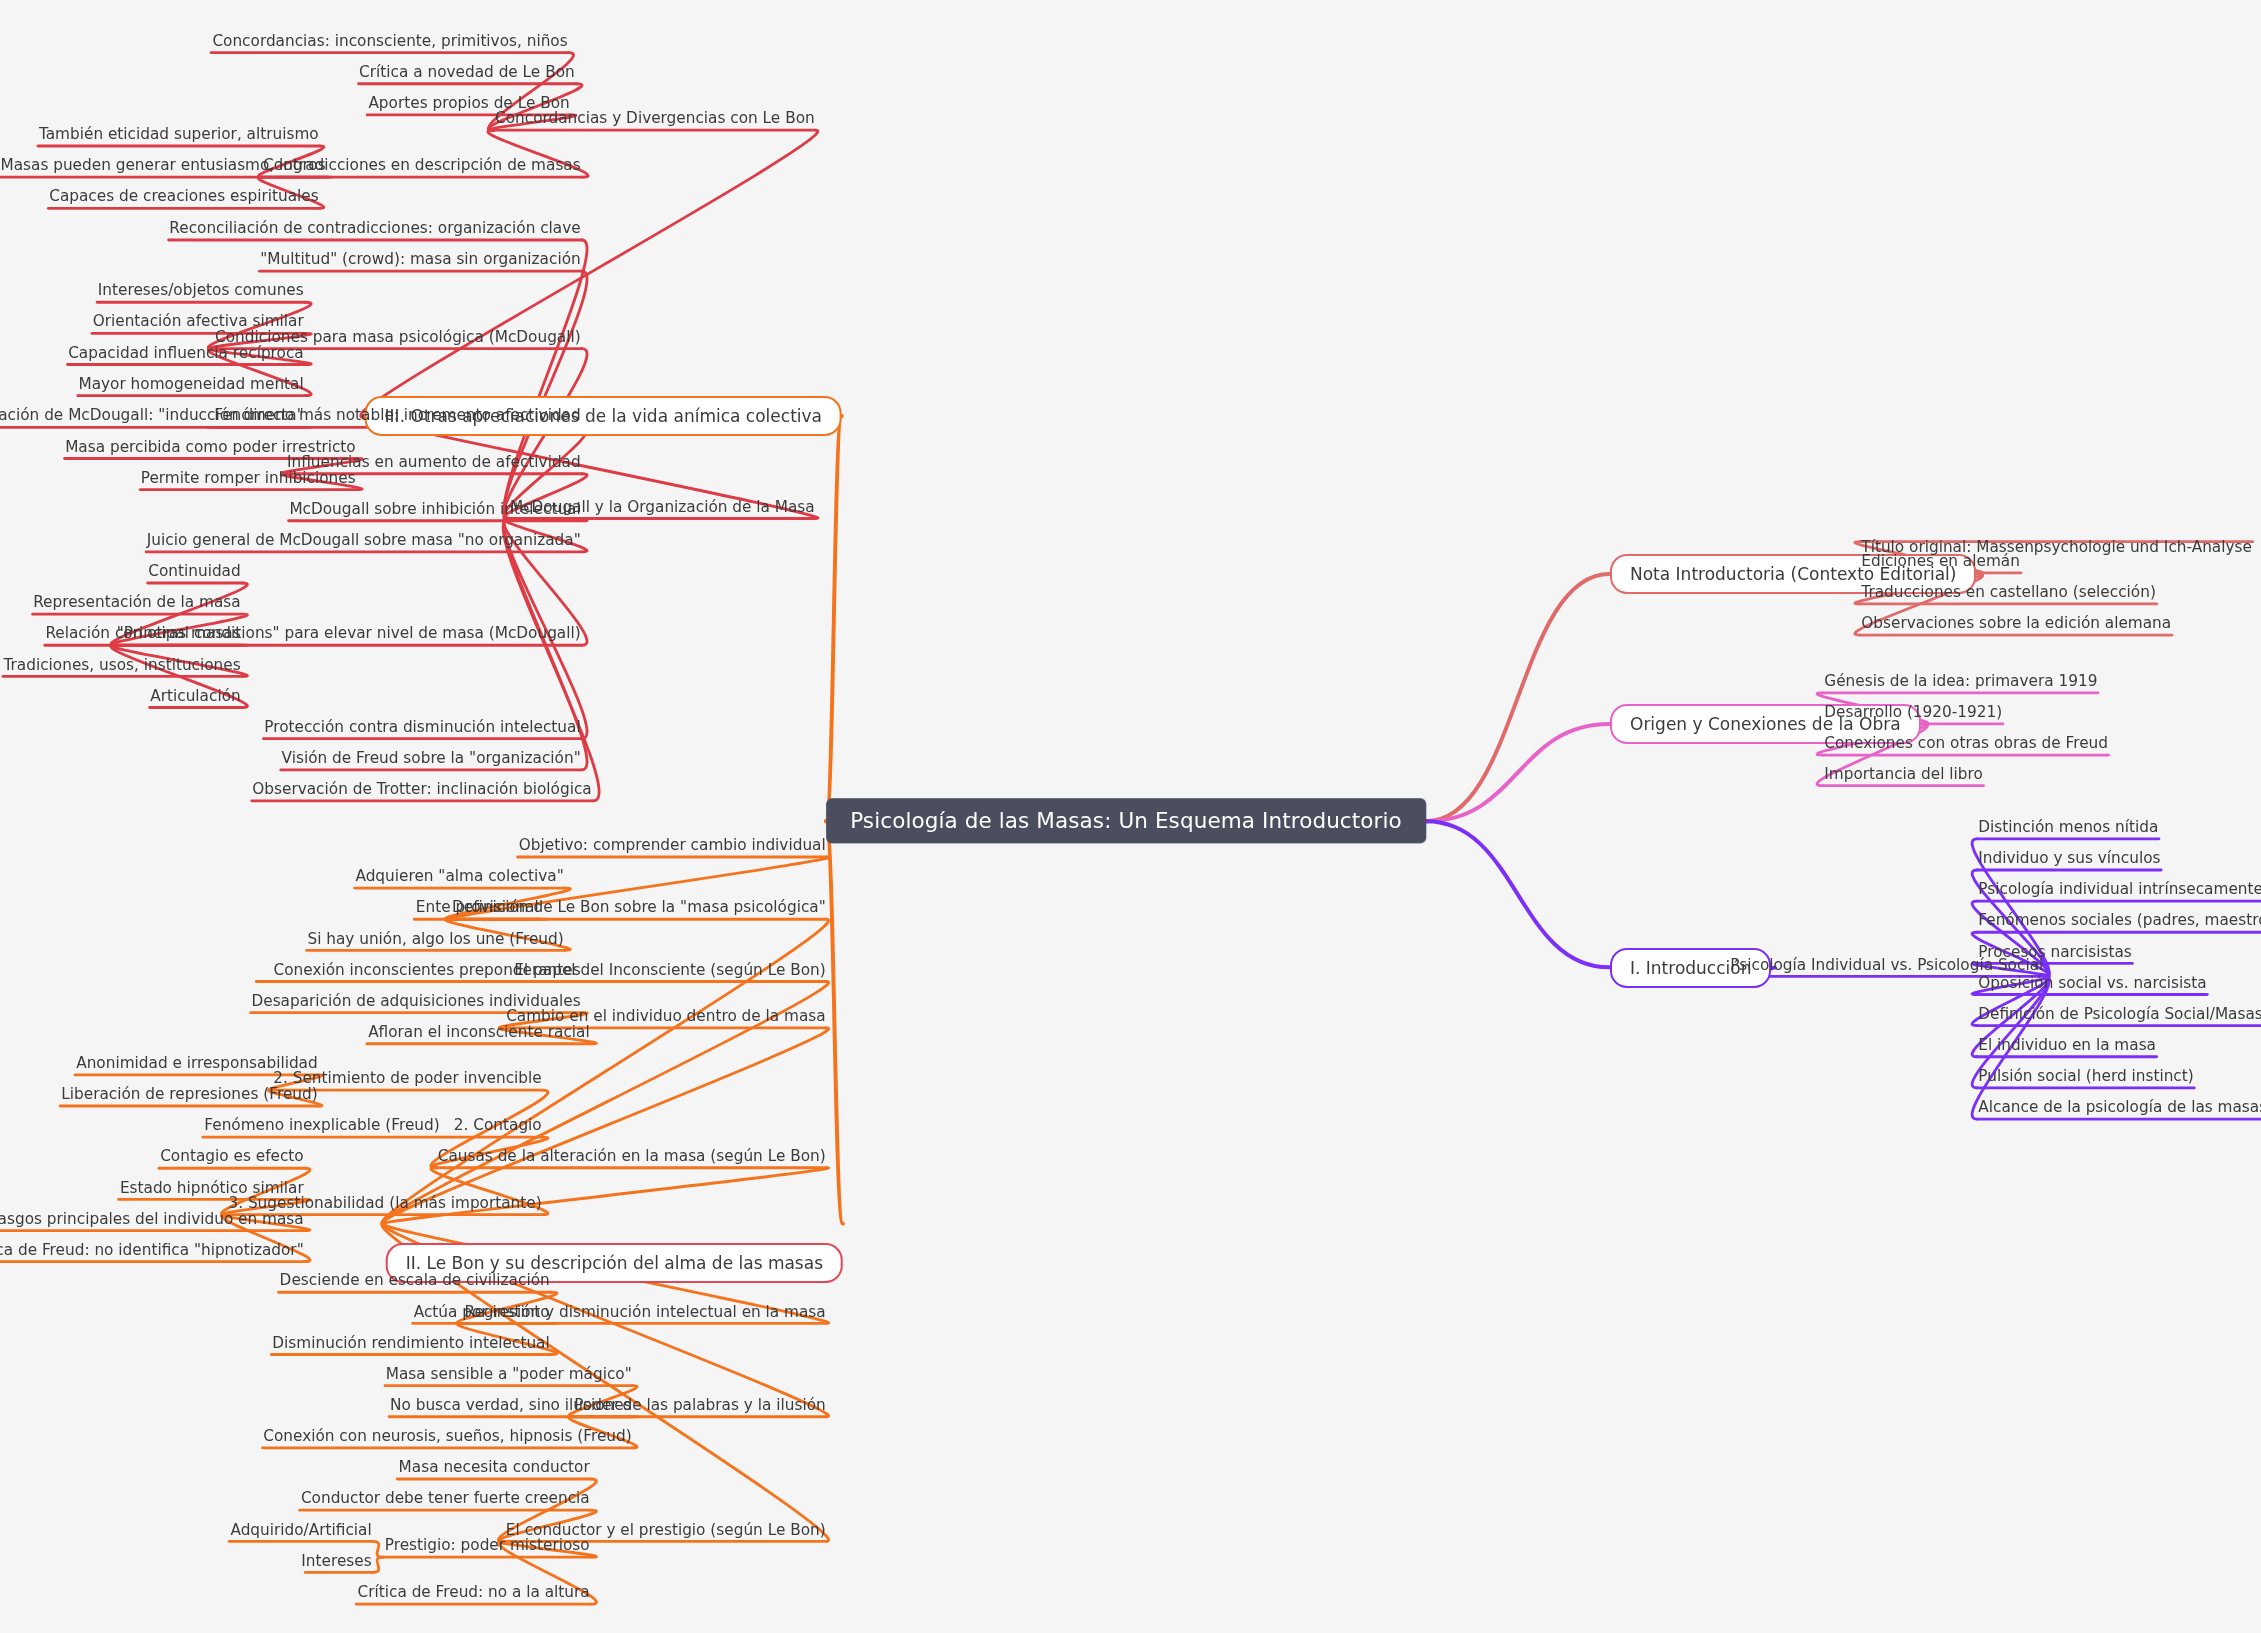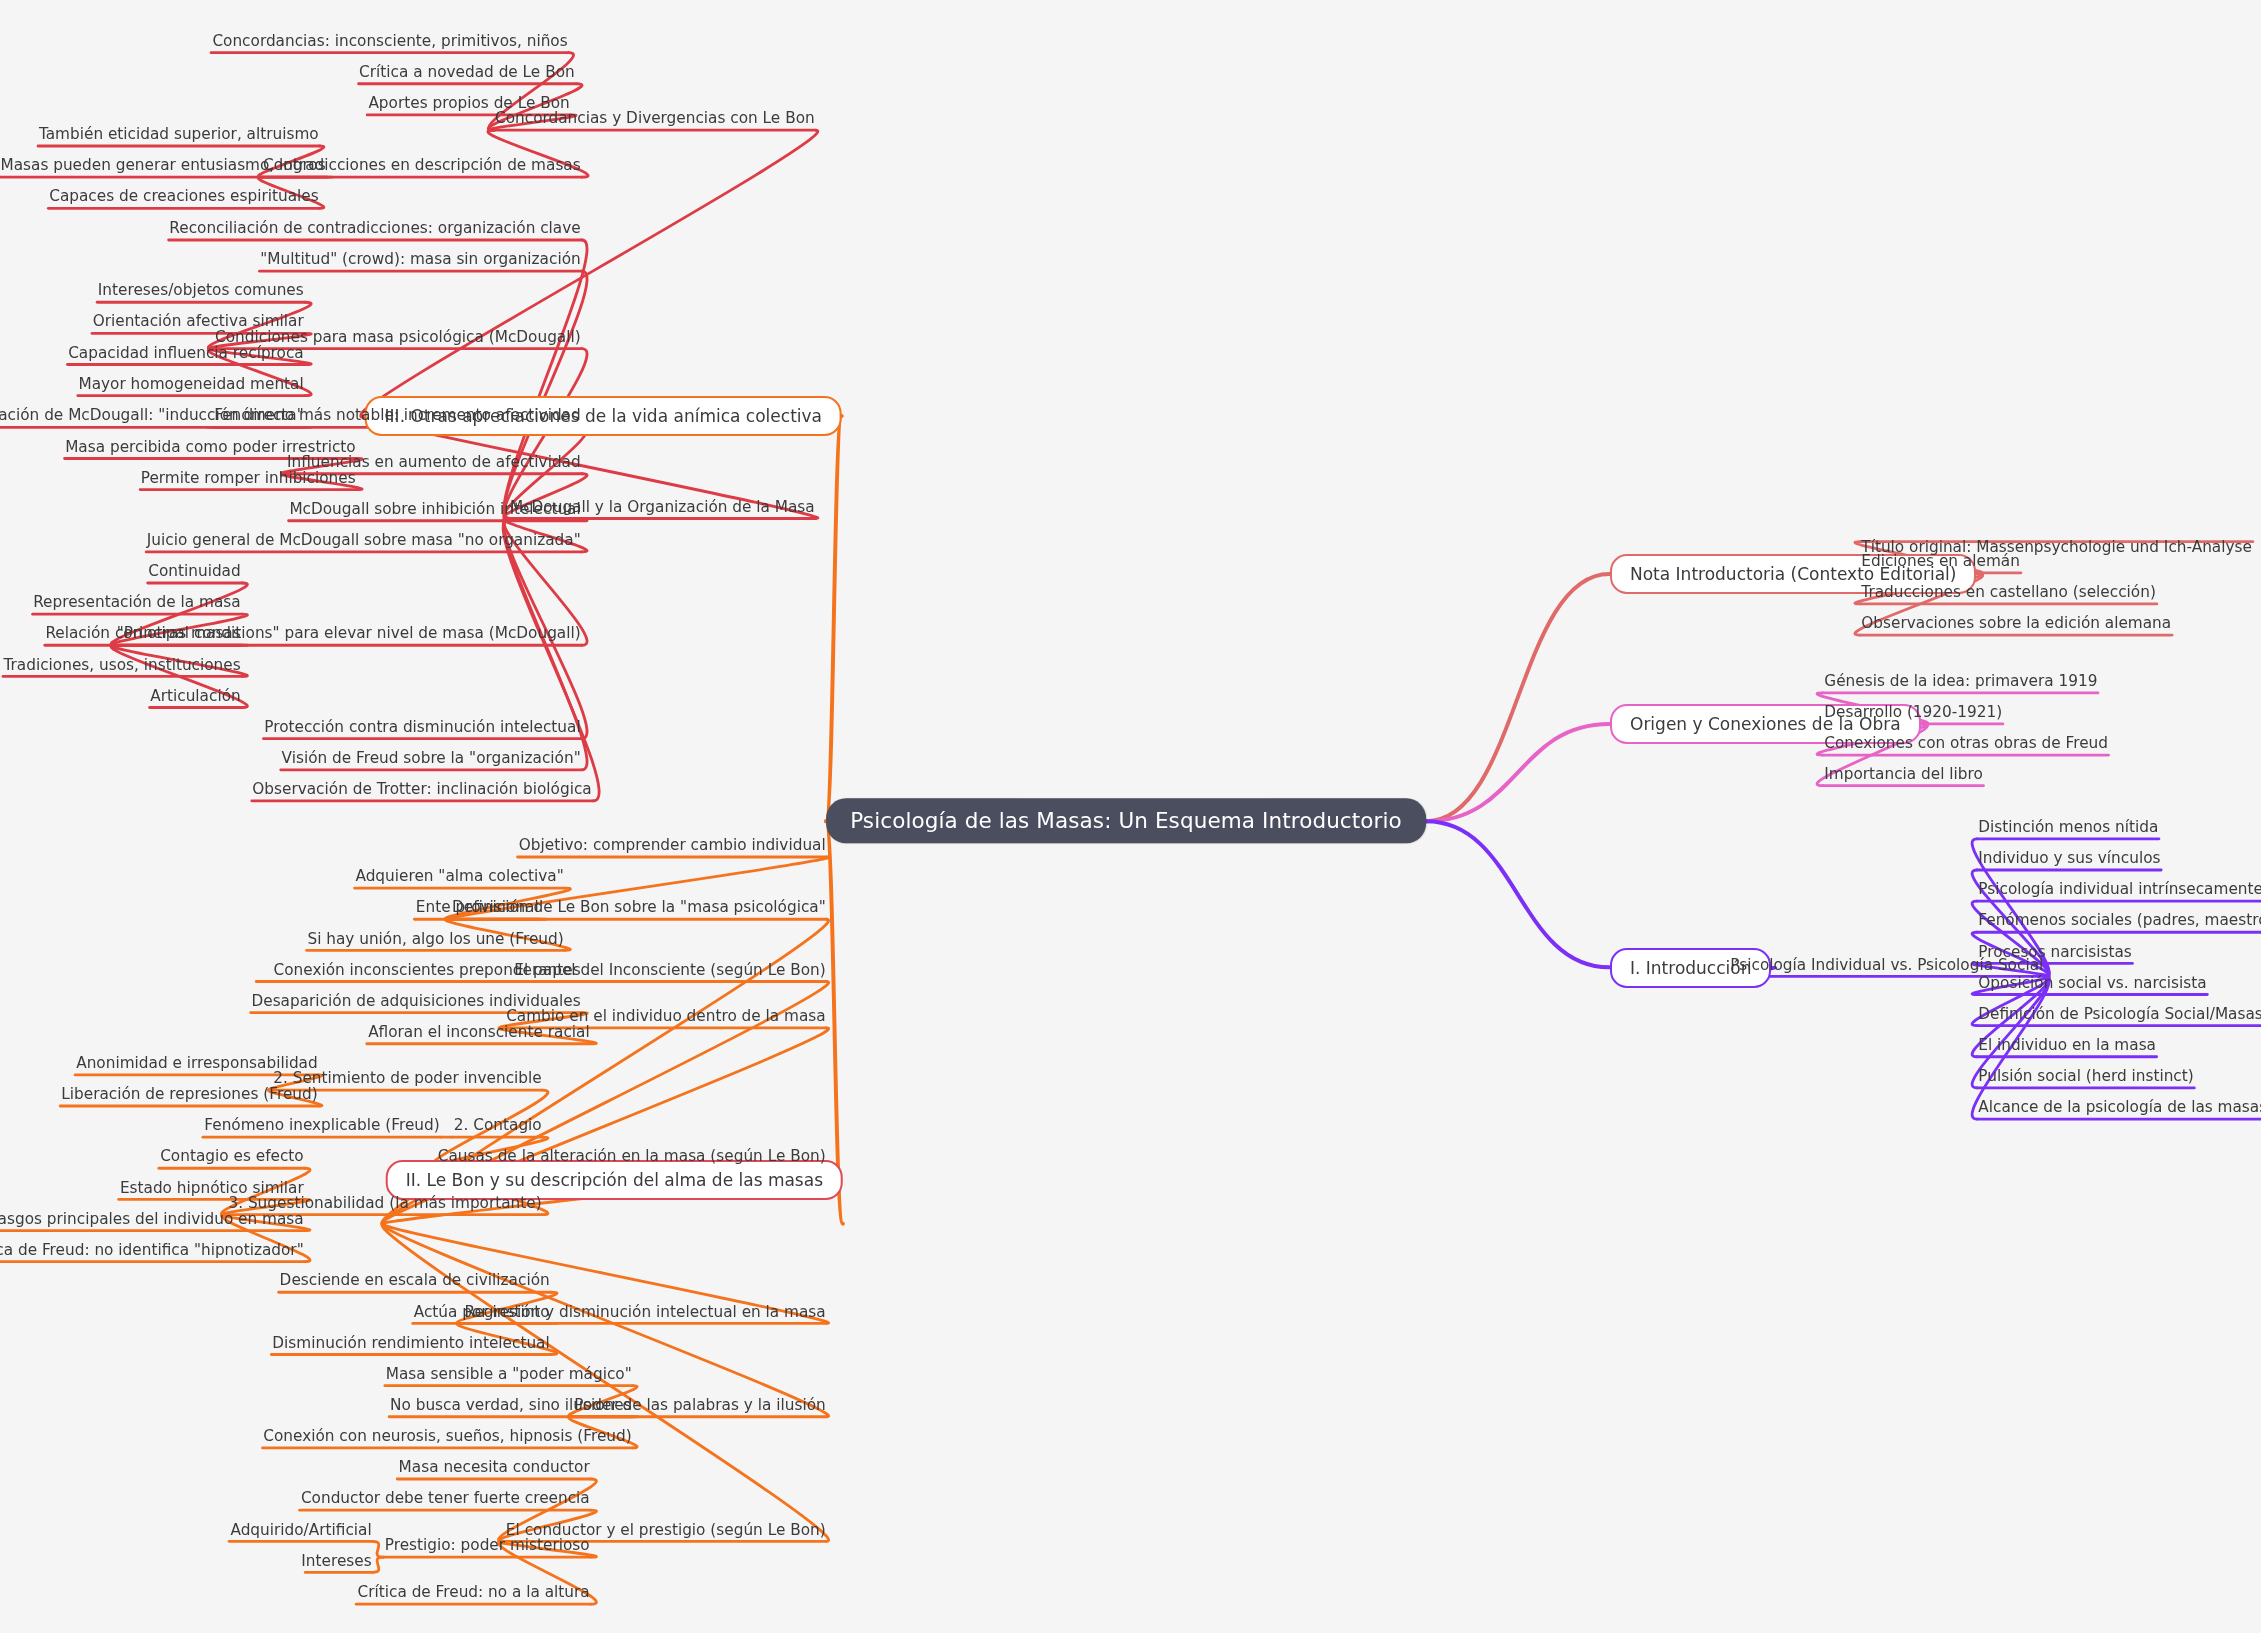--- a/index.html
+++ b/index.html
@@ -10,21 +10,21 @@
     position:relative;overflow:hidden;
   }
   #canvas{position:absolute;left:0;top:0;width:2261px;height:1633px;}
   svg.links{position:absolute;left:0;top:0;width:2261px;height:1633px;pointer-events:none;}
 
   
   .node{position:absolute;white-space:nowrap;box-sizing:border-box;}
 
   .root{
     background:#4a4e5f;color:#ffffff;
-    border-radius:20px;
+    border-radius:6px;
     font-size:21.5px;
     padding:10.2px 24px;
     letter-spacing:0.1px;
     transform:translate(-50%,-50%);
     box-shadow:0 0.6px 1.1px rgba(0,0,0,.12);
   }
 
   .lvl1{
     background:#ffffff;
     border-radius:17px;
@@ -283,21 +283,21 @@
       <div class="node leaf anchor-right" style="left: 583px; top: 543px;">Juicio general de McDougall sobre masa "no organizada"</div>
       <div class="node leaf anchor-right" style="left: 583px; top: 636px;">"Principal conditions" para elevar nivel de masa (McDougall)</div>
       <div class="node leaf anchor-right" style="left: 243px; top: 574px;">Continuidad</div>
       <div class="node leaf anchor-right" style="left: 243px; top: 605px;">Representación de la masa</div>
       <div class="node leaf anchor-right" style="left: 243px; top: 636px;">Relación con otras masas</div>
       <div class="node leaf anchor-right" style="left: 243px; top: 668px;">Tradiciones, usos, instituciones</div>
       <div class="node leaf anchor-right" style="left: 243px; top: 699px;">Articulación</div>
       <div class="node leaf anchor-right" style="left: 583px; top: 730px;">Protección contra disminución intelectual</div>
       <div class="node leaf anchor-right" style="left: 583px; top: 761px;">Visión de Freud sobre la "organización"</div>
       <div class="node leaf anchor-right" style="left: 594px; top: 792px;">Observación de Trotter: inclinación biológica</div>
-      <div class="node lvl1 anchor-right" style="left: 843px; top: 1180px; border-color: rgb(224, 74, 87);">II. Le Bon y su descripción del alma de las masas</div>
+      <div class="node lvl1 anchor-right" style="left: 843px; top: 1263px; border-color: rgb(224, 74, 87);">II. Le Bon y su descripción del alma de las masas</div>
       <div class="node leaf anchor-right" style="left: 828px; top: 910px;">Definición de Le Bon sobre la "masa psicológica"</div>
       <div class="node leaf anchor-right" style="left: 828px; top: 848px;">Objetivo: comprender cambio individual</div>
       <div class="node leaf anchor-right" style="left: 566px; top: 879px;">Adquieren "alma colectiva"</div>
       <div class="node leaf anchor-right" style="left: 541px; top: 910px;">Ente provisional</div>
       <div class="node leaf anchor-right" style="left: 566px; top: 942px;">Si hay unión, algo los une (Freud)</div>
       <div class="node leaf anchor-right" style="left: 828px; top: 973px;">El papel del Inconsciente (según Le Bon)</div>
       <div class="node leaf anchor-right" style="left: 583px; top: 973px;">Conexión inconscientes preponderantes</div>
       <div class="node leaf anchor-right" style="left: 828px; top: 1019px;">Cambio en el individuo dentro de la masa</div>
       <div class="node leaf anchor-right" style="left: 583px; top: 1004px;">Desaparición de adquisiciones individuales</div>
       <div class="node leaf anchor-right" style="left: 592px; top: 1035px;">Afloran el inconsciente racial</div>

